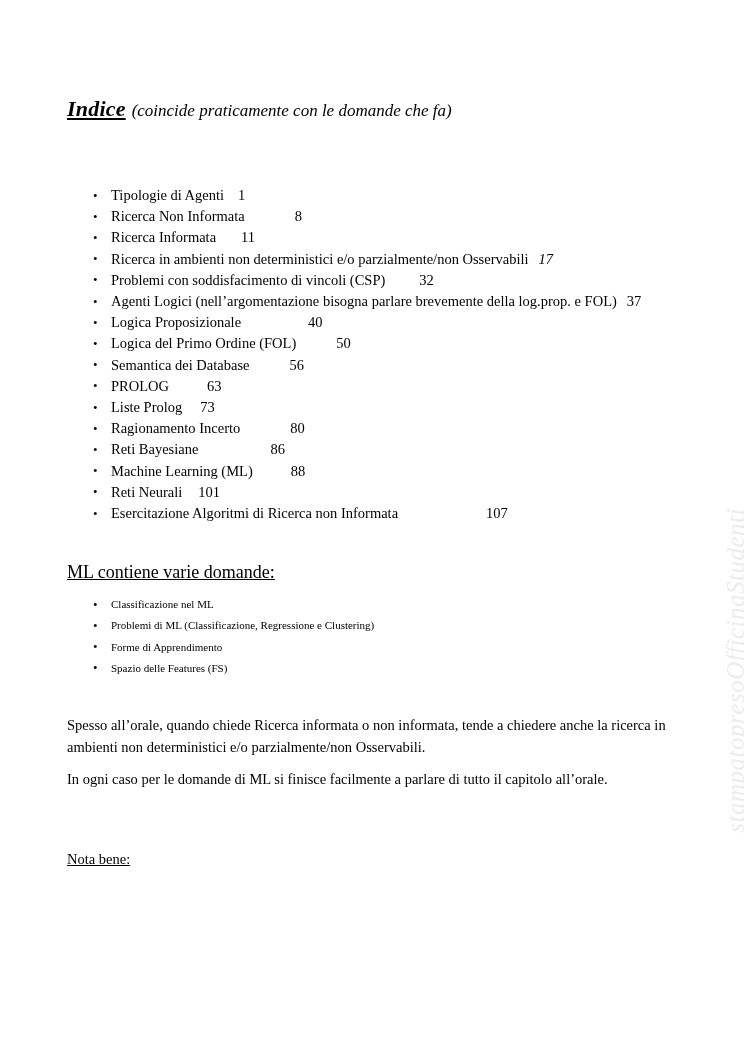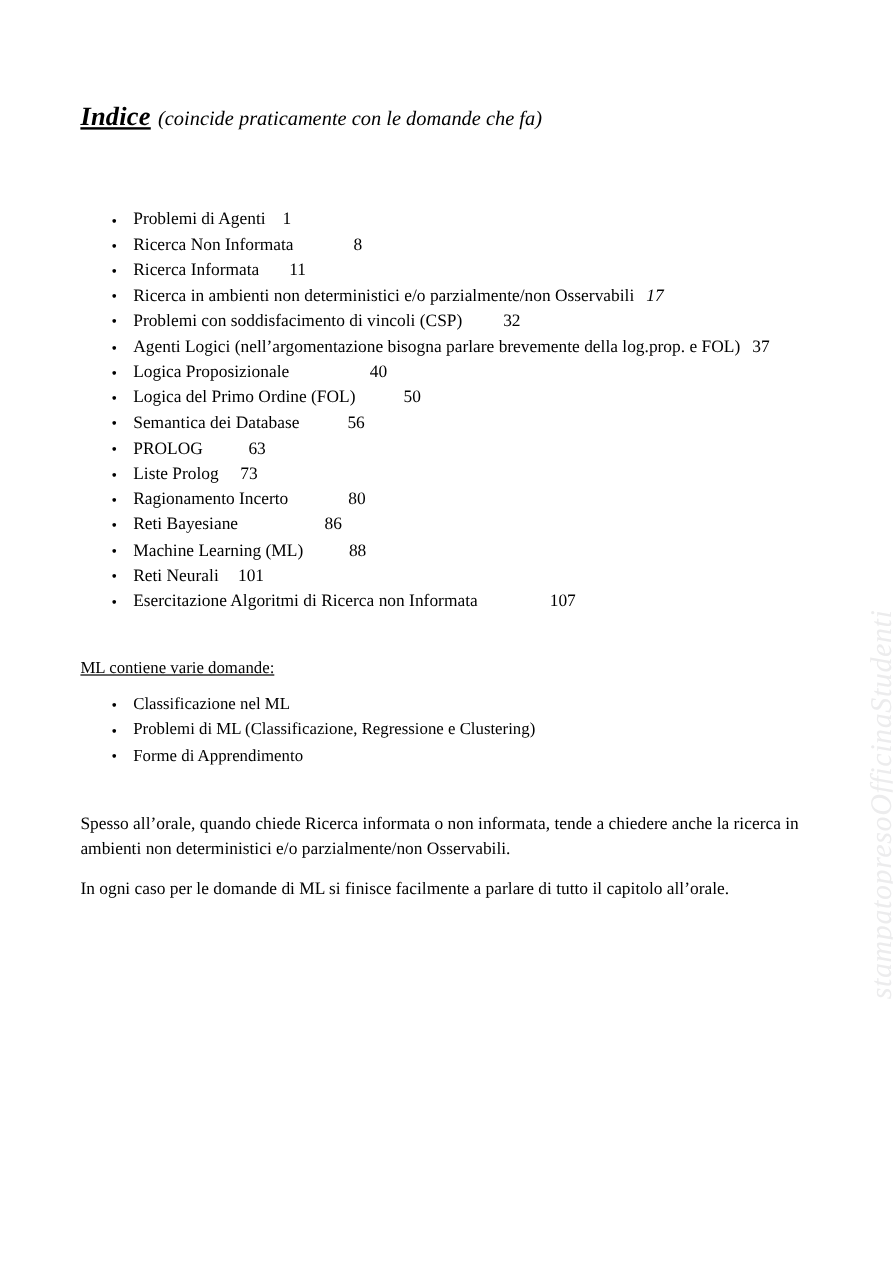--- a/index.html
+++ b/index.html
@@ -30,21 +30,21 @@
     letter-spacing: 0.5px;
     white-space: nowrap;
     transform: rotate(-90deg);
     transform-origin: right top;
     user-select: none;
     pointer-events: none;
   }
   .content {
     position: absolute;
     left: 67px;
-    top: 84px;
+    top: 96px;
     width: 610px;
   }
   .title-row {
     display: block;
     margin: 0 0 0 0;
     white-space: nowrap;
   }
   .title-main {
     font-family: "Liberation Serif", serif;
     font-size: 22px;
@@ -77,32 +77,32 @@
     left: 26px;
     top: -0.5px;
     font-size: 13px;
   }
   .toc-label { }
   .toc-page {
     display: inline-block;
   }
   .section-head {
     margin-top: 38px;
-    font-size: 14px;
+    font-size: 18px;
     text-decoration: underline;
   }
   ul.sublist {
     list-style: none;
     margin: 11px 0 0 0;
     padding: 0;
   }
   ul.sublist > li {
     position: relative;
     padding-left: 44px;
-    font-size: 14px;
+    font-size: 11px;
     line-height: 21.2px;
     white-space: nowrap;
   }
   ul.sublist > li::before {
     content: "\2022";
     position: absolute;
     left: 26px;
     top: -0.5px;
     font-size: 13px;
   }
@@ -133,45 +133,47 @@
 
   <div class="watermark">stampatopresoOfficinaStudenti</div>
 
   <div class="content">
 
     <div class="title-row">
       <span class="title-main">Indice</span><span class="title-sub">(coincide praticamente con le domande che fa)</span>
     </div>
 
     <ul class="toc">
-      <li><span class="toc-label">Problemi di Agenti</span><span class="toc-page" style="margin-left: 14px;">1</span></li>
+      <li><span class="toc-label">Tipologie di Agenti</span><span class="toc-page" style="margin-left: 14px;">1</span></li>
       <li><span class="toc-label">Ricerca Non Informata</span><span class="toc-page" style="margin-left: 50px;">8</span></li>
       <li><span class="toc-label">Ricerca Informata</span><span class="toc-page" style="margin-left: 25px;">11</span></li>
       <li><span class="toc-label">Ricerca in ambienti non deterministici e/o parzialmente/non Osservabili</span><span class="toc-page" style="margin-left: 10px; font-style: italic;">17</span></li>
       <li><span class="toc-label">Problemi con soddisfacimento di vincoli (CSP)</span><span class="toc-page" style="margin-left: 34px;">32</span></li>
       <li><span class="toc-label">Agenti Logici (nell’argomentazione bisogna parlare brevemente della log.prop. e FOL)</span><span class="toc-page" style="margin-left: 10px;">37</span></li>
       <li><span class="toc-label">Logica Proposizionale</span><span class="toc-page" style="margin-left: 67px;">40</span></li>
       <li><span class="toc-label">Logica del Primo Ordine (FOL)</span><span class="toc-page" style="margin-left: 40px;">50</span></li>
       <li><span class="toc-label">Semantica dei Database</span><span class="toc-page" style="margin-left: 40px;">56</span></li>
       <li><span class="toc-label">PROLOG</span><span class="toc-page" style="margin-left: 38px;">63</span></li>
       <li><span class="toc-label">Liste Prolog</span><span class="toc-page" style="margin-left: 18px;">73</span></li>
       <li><span class="toc-label">Ragionamento Incerto</span><span class="toc-page" style="margin-left: 50px;">80</span></li>
       <li><span class="toc-label">Reti Bayesiane</span><span class="toc-page" style="margin-left: 72px;">86</span></li>
       <li><span class="toc-label">Machine Learning (ML)</span><span class="toc-page" style="margin-left: 38px;">88</span></li>
       <li><span class="toc-label">Reti Neurali</span><span class="toc-page" style="margin-left: 16px;">101</span></li>
-      <li><span class="toc-label">Esercitazione Algoritmi di Ricerca non Informata</span><span class="toc-page" style="margin-left: 60px;">107</span></li>
+      <li><span class="toc-label">Esercitazione Algoritmi di Ricerca non Informata</span><span class="toc-page" style="margin-left: 88px;">107</span></li>
     </ul>
 
     <div class="section-head">ML contiene varie domande:</div>
 
     <ul class="sublist">
       <li>Classificazione nel ML</li>
       <li>Problemi di ML (Classificazione, Regressione e Clustering)</li>
       <li>Forme di Apprendimento</li>
+      <li>Spazio delle Features (FS)</li>
     </ul>
 
     <p class="para gap-lg">Spesso all’orale, quando chiede Ricerca informata o non informata, tende a chiedere anche la ricerca in ambienti non deterministici e/o parzialmente/non Osservabili.</p>
 
     <p class="para">In ogni caso per le domande di ML si finisce facilmente a parlare di tutto il capitolo all’orale.</p>
 
+    <div class="nota-head">Nota bene:</div>
 
   </div>
 </div>
 
 </body></html>

